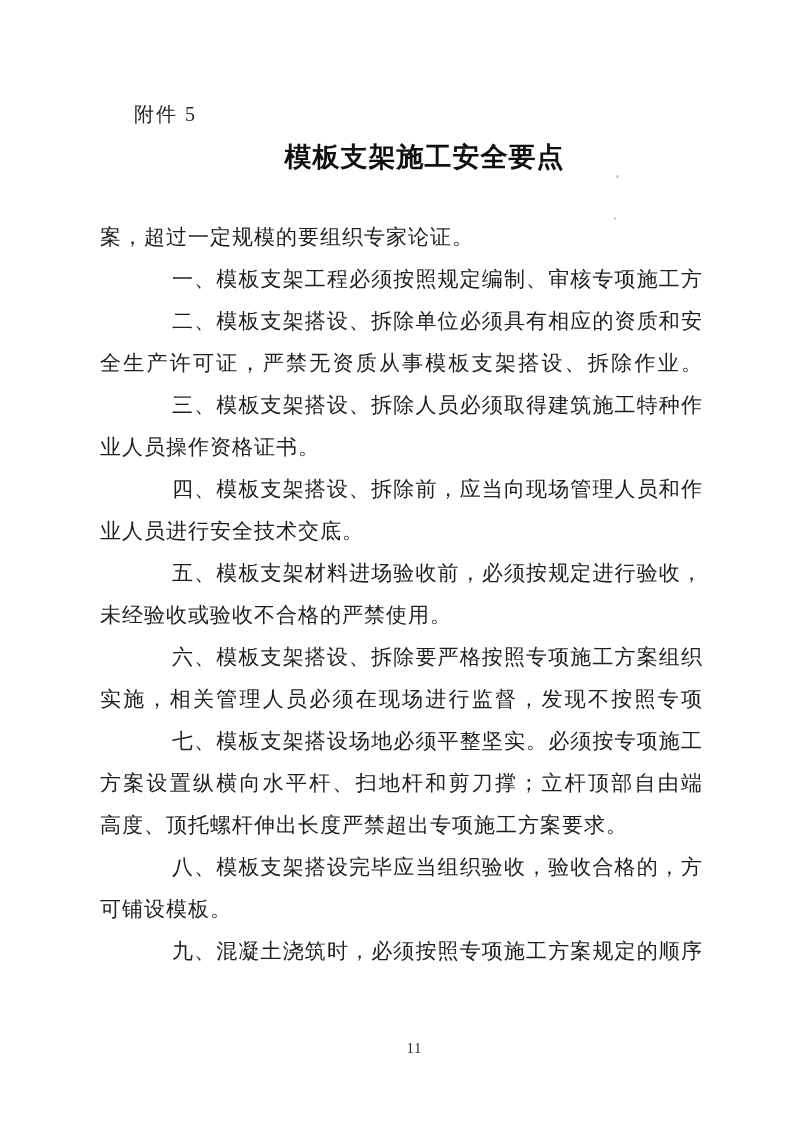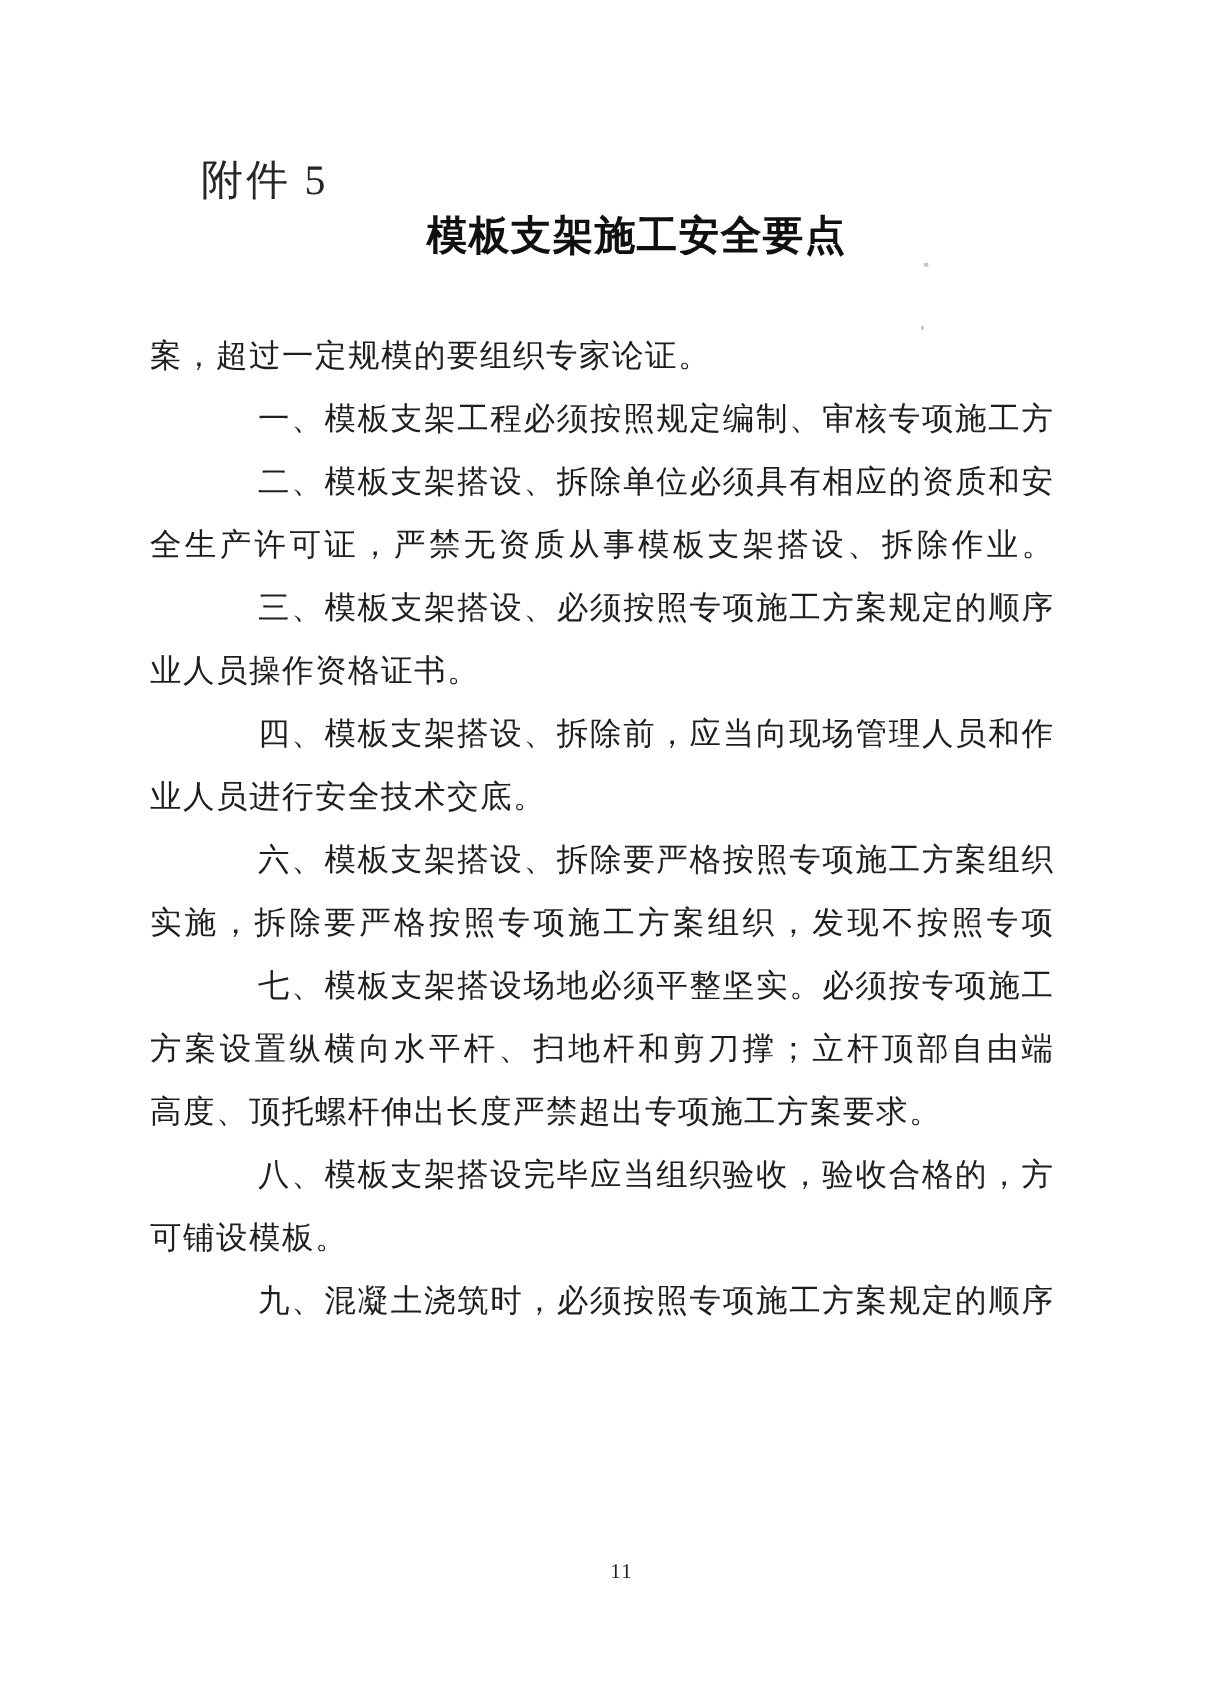--- a/index.html
+++ b/index.html
@@ -17,21 +17,21 @@
   }
   .page {
     position: absolute;
     inset: 0;
     background: #ffffff;
   }
   .attachment {
     position: absolute;
     left: 134px;
     top: 101px;
-    font-size: 28px;
+    font-size: 20px;
     letter-spacing: 2px;
     color: #262626;
     white-space: nowrap;
   }
   .doc-title {
     position: absolute;
     left: 0;
     top: 139px;
     width: 803px;
     text-align: center;
@@ -90,30 +90,34 @@
   <div class="body-text">
       <div class="para">
         <div class="line">案，超过一定规模的要组织专家论证。</div>
         <div class="line first full">一、模板支架工程必须按照规定编制、审核专项施工方</div>
       </div>
       <div class="para">
         <div class="line first full">二、模板支架搭设、拆除单位必须具有相应的资质和安</div>
         <div class="line full">全生产许可证，严禁无资质从事模板支架搭设、拆除作业。</div>
       </div>
       <div class="para">
-        <div class="line first full">三、模板支架搭设、必须按照专项施工方案规定的顺序</div>
+        <div class="line first full">三、模板支架搭设、拆除人员必须取得建筑施工特种作</div>
         <div class="line">业人员操作资格证书。</div>
       </div>
       <div class="para">
         <div class="line first full">四、模板支架搭设、拆除前，应当向现场管理人员和作</div>
         <div class="line">业人员进行安全技术交底。</div>
       </div>
       <div class="para">
+        <div class="line first full">五、模板支架材料进场验收前，必须按规定进行验收，</div>
+        <div class="line">未经验收或验收不合格的严禁使用。</div>
+      </div>
+      <div class="para">
         <div class="line first full">六、模板支架搭设、拆除要严格按照专项施工方案组织</div>
-        <div class="line full">实施，拆除要严格按照专项施工方案组织，发现不按照专项</div>
+        <div class="line full">实施，相关管理人员必须在现场进行监督，发现不按照专项</div>
       </div>
       <div class="para">
         <div class="line first full">七、模板支架搭设场地必须平整坚实。必须按专项施工</div>
         <div class="line full">方案设置纵横向水平杆、扫地杆和剪刀撑；立杆顶部自由端</div>
         <div class="line">高度、顶托螺杆伸出长度严禁超出专项施工方案要求。</div>
       </div>
       <div class="para">
         <div class="line first full">八、模板支架搭设完毕应当组织验收，验收合格的，方</div>
         <div class="line">可铺设模板。</div>
       </div>

